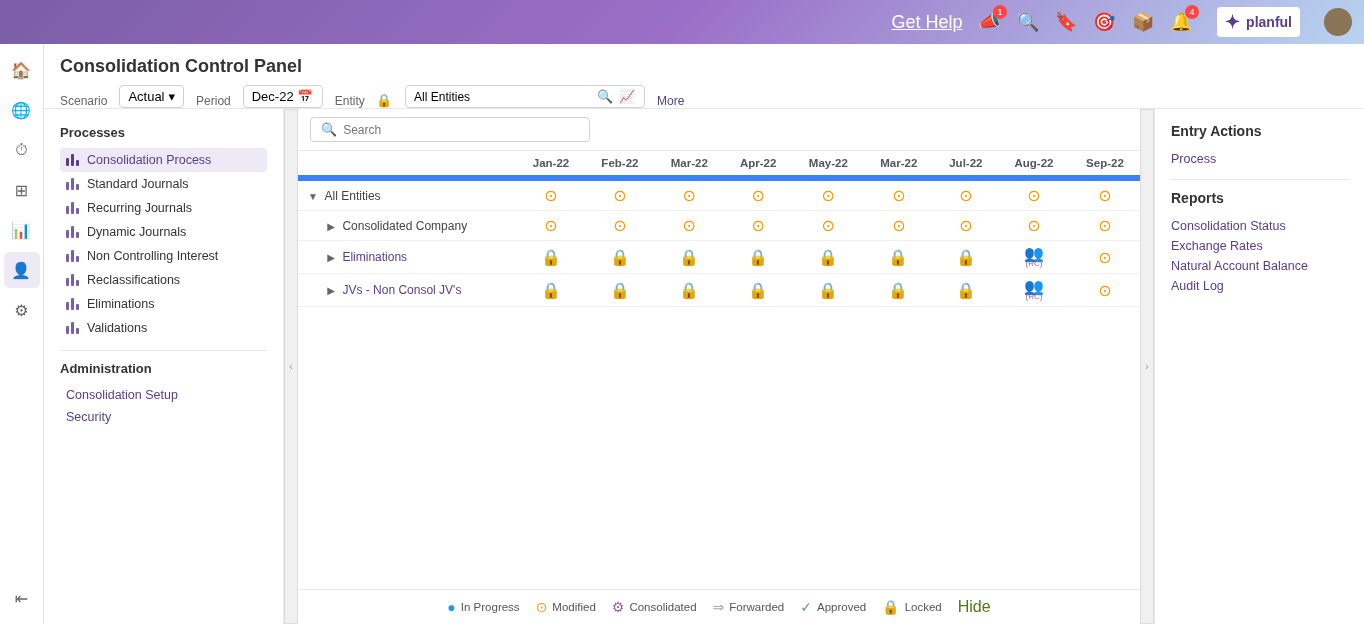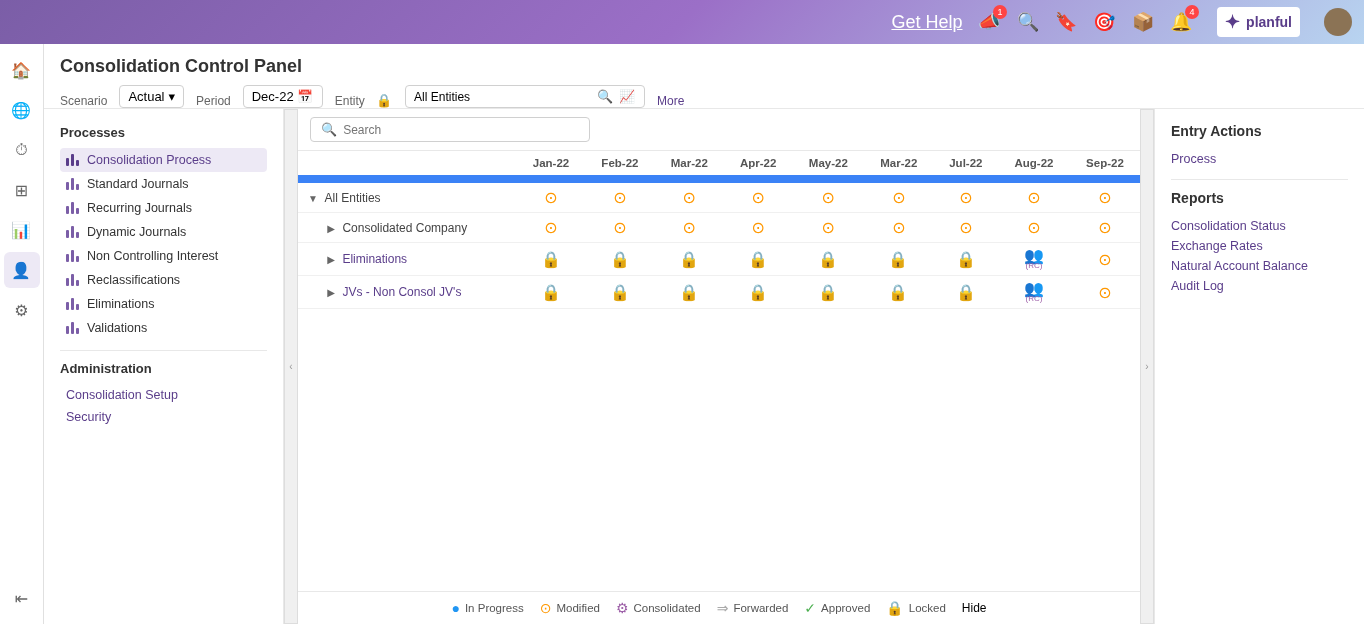--- a/index.html
+++ b/index.html
@@ -278,21 +278,21 @@
       width: 100%;
       border-collapse: collapse;
     }
     thead tr th {
       background: white;
       font-size: 11.5px;
       font-weight: 600;
       color: #555;
       padding: 6px 10px;
       text-align: center;
-      border-bottom: 8px solid #3b82f6;
+      border-bottom: 6px solid #3b82f6;
       white-space: nowrap;
       position: sticky;
       top: 0;
       z-index: 1;
     }
     thead tr th:first-child {
       text-align: left;
       min-width: 180px;
     }
     tbody tr td {
@@ -395,23 +395,23 @@
       color: #555;
     }
     .legend-icon { font-size: 14px; }
     .legend-icon.inprogress { color: #2196f3; }
     .legend-icon.modified { color: #ff9800; }
     .legend-icon.consolidated { color: #9c5ea7; }
     .legend-icon.forwarded { color: #aaa; }
     .legend-icon.approved { color: #4caf50; }
     .legend-icon.locked { color: #aaa; }
     .legend-hide {
-      color: #000000;
-      cursor: pointer;
-      font-size: 12px;
+      color: #4d7c0f;
+      cursor: pointer;
+      font-size: 16px;
       text-align: center;
     }
   </style>
 </head>
 <body>
 
 <div class="top-nav">
   <span class="get-help">Get Help</span>
 
   <div class="top-nav-icon">

